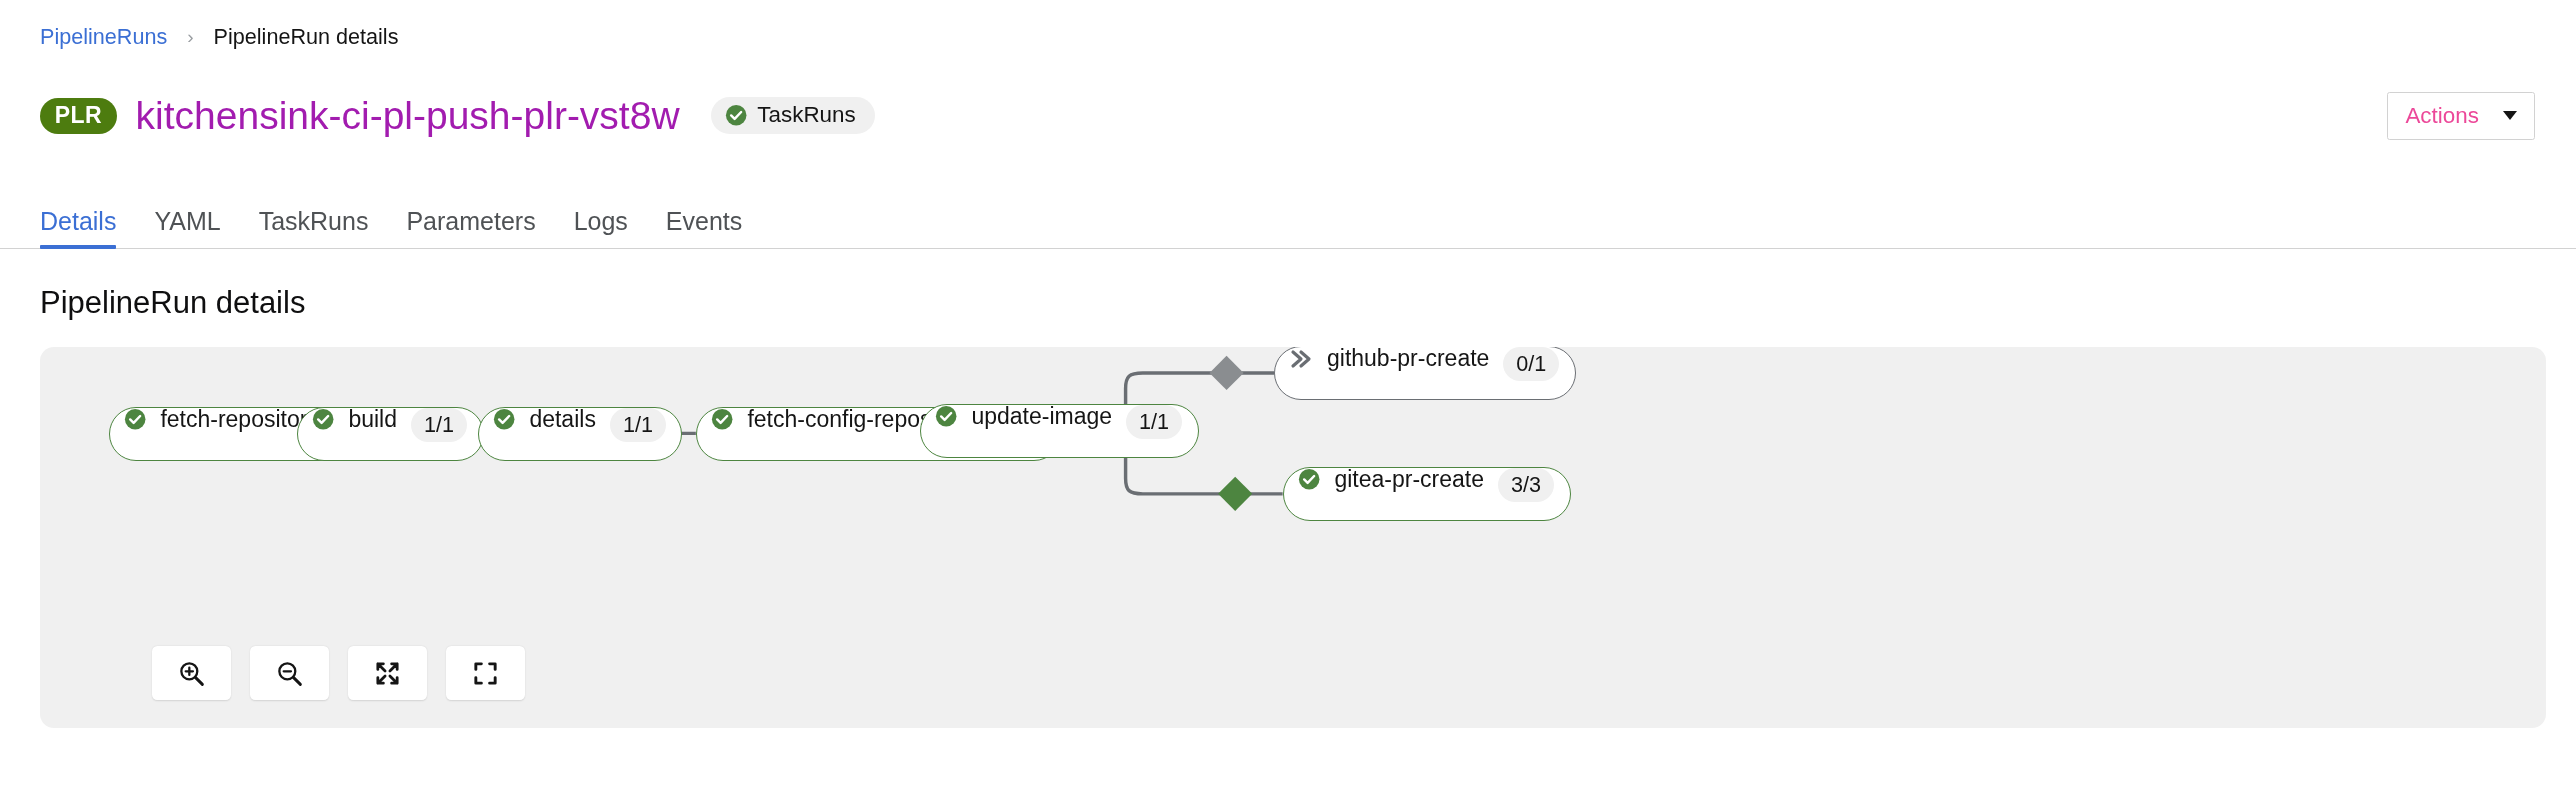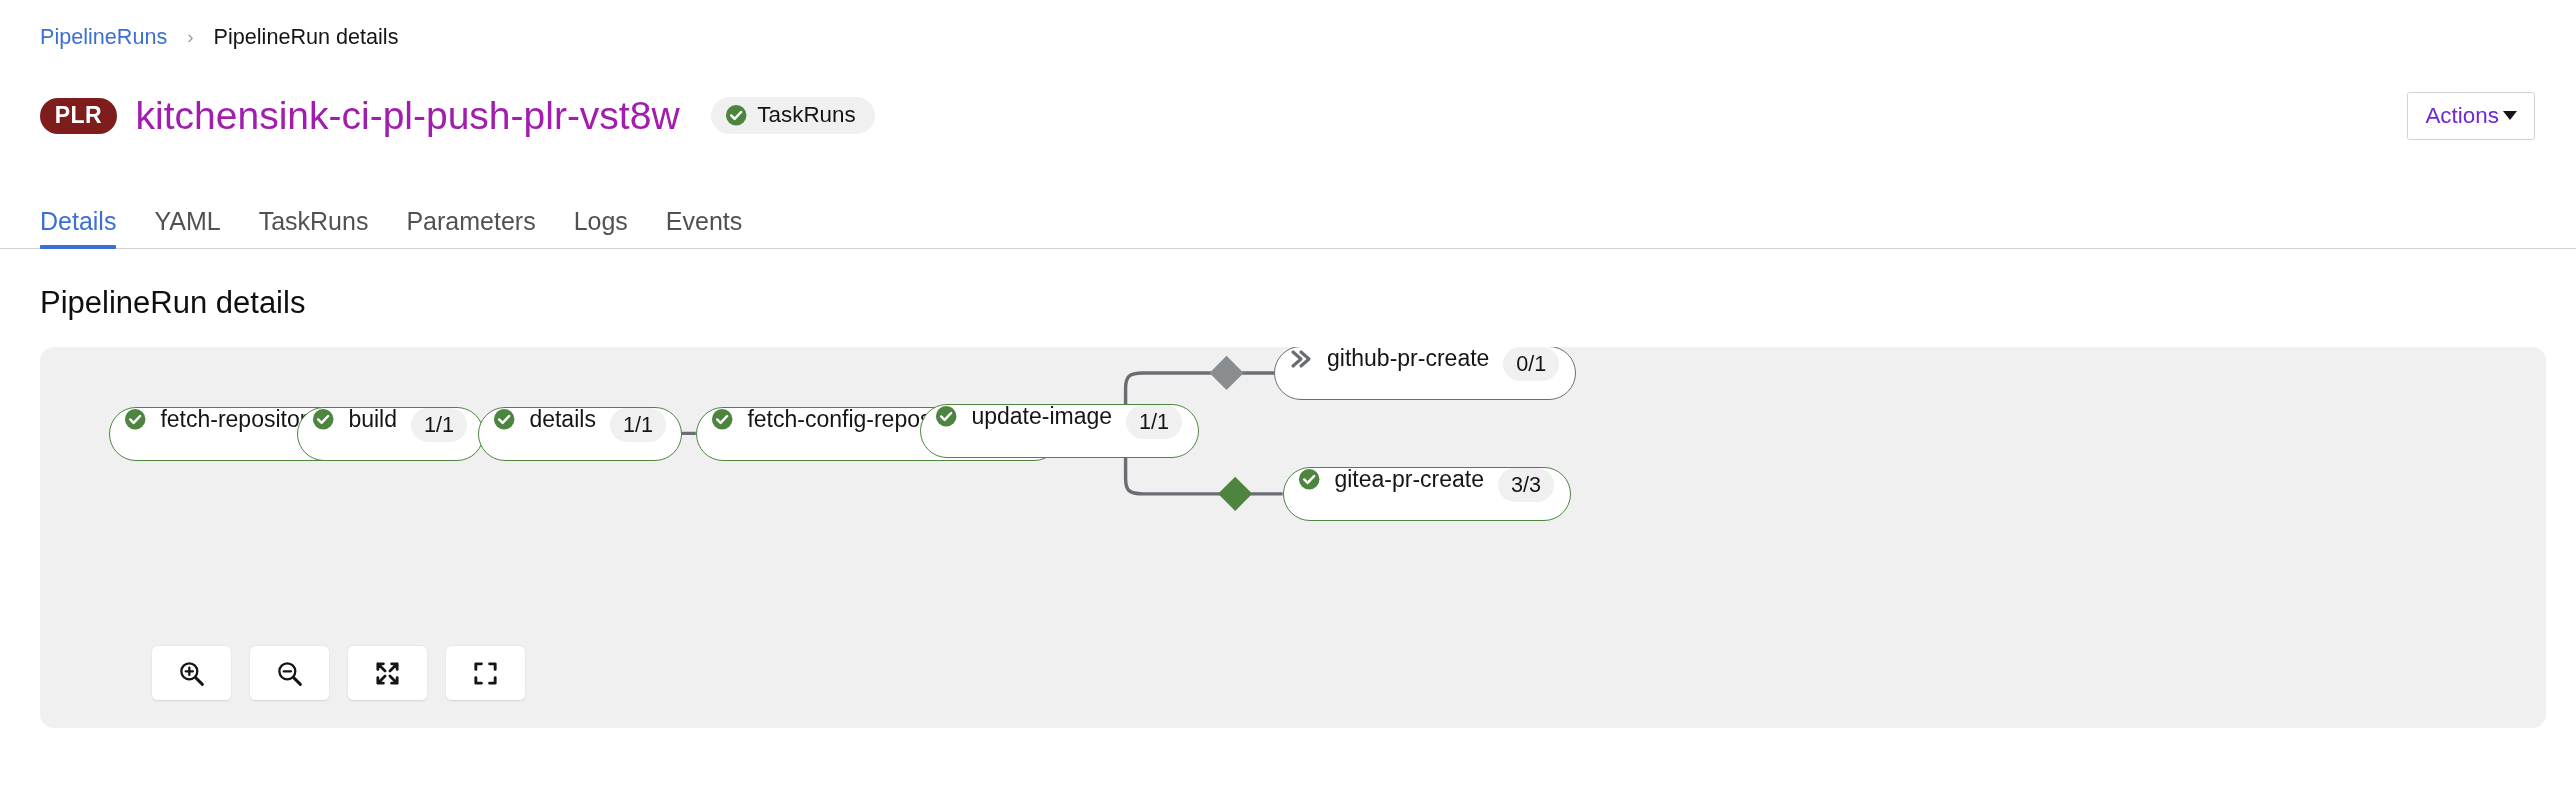--- a/index.html
+++ b/index.html
@@ -42,21 +42,21 @@
 
   
   .title-row {
     display: flex;
     align-items: center;
     padding: 22.4px 40px 0 40px;
     gap: 19px;
   }
   .plr-badge {
     flex: 0 0 auto;
-    background: #7f1d1d;
+    background: #4d7c0f;
     color: #ffffff;
     border-radius: 862px;
     font-size: 23px;
     font-weight: 700;
     letter-spacing: 0.4px;
     padding: 6px 14.7px 7px 14.7px;
     line-height: 1;
   }
   .page-title {
     font-size: 39px;
@@ -83,28 +83,28 @@
     flex: 0 0 auto;
     display: block;
   }
   .title-spacer { flex: 1 1 auto; }
 
   .actions-btn {
     flex: 0 0 auto;
     display: inline-flex;
     align-items: center;
     justify-content: space-between;
-    width: 128px;
+    width: 148px;
     height: 48px;
     padding: 0 17.3px;
     border: 0.9px solid #d2d2d2;
     background: #ffffff;
     border-radius: 2.6px;
     font-size: 22.4px;
-    color: #6d28d9;
+    color: #ec4899;
     cursor: pointer;
     font-family: inherit;
     margin-right: 0.9px;
   }
   .caret {
     width: 0; height: 0;
     border-left: 7.8px solid transparent;
     border-right: 7.8px solid transparent;
     border-top: 9.5px solid #151515;
     display: inline-block;

